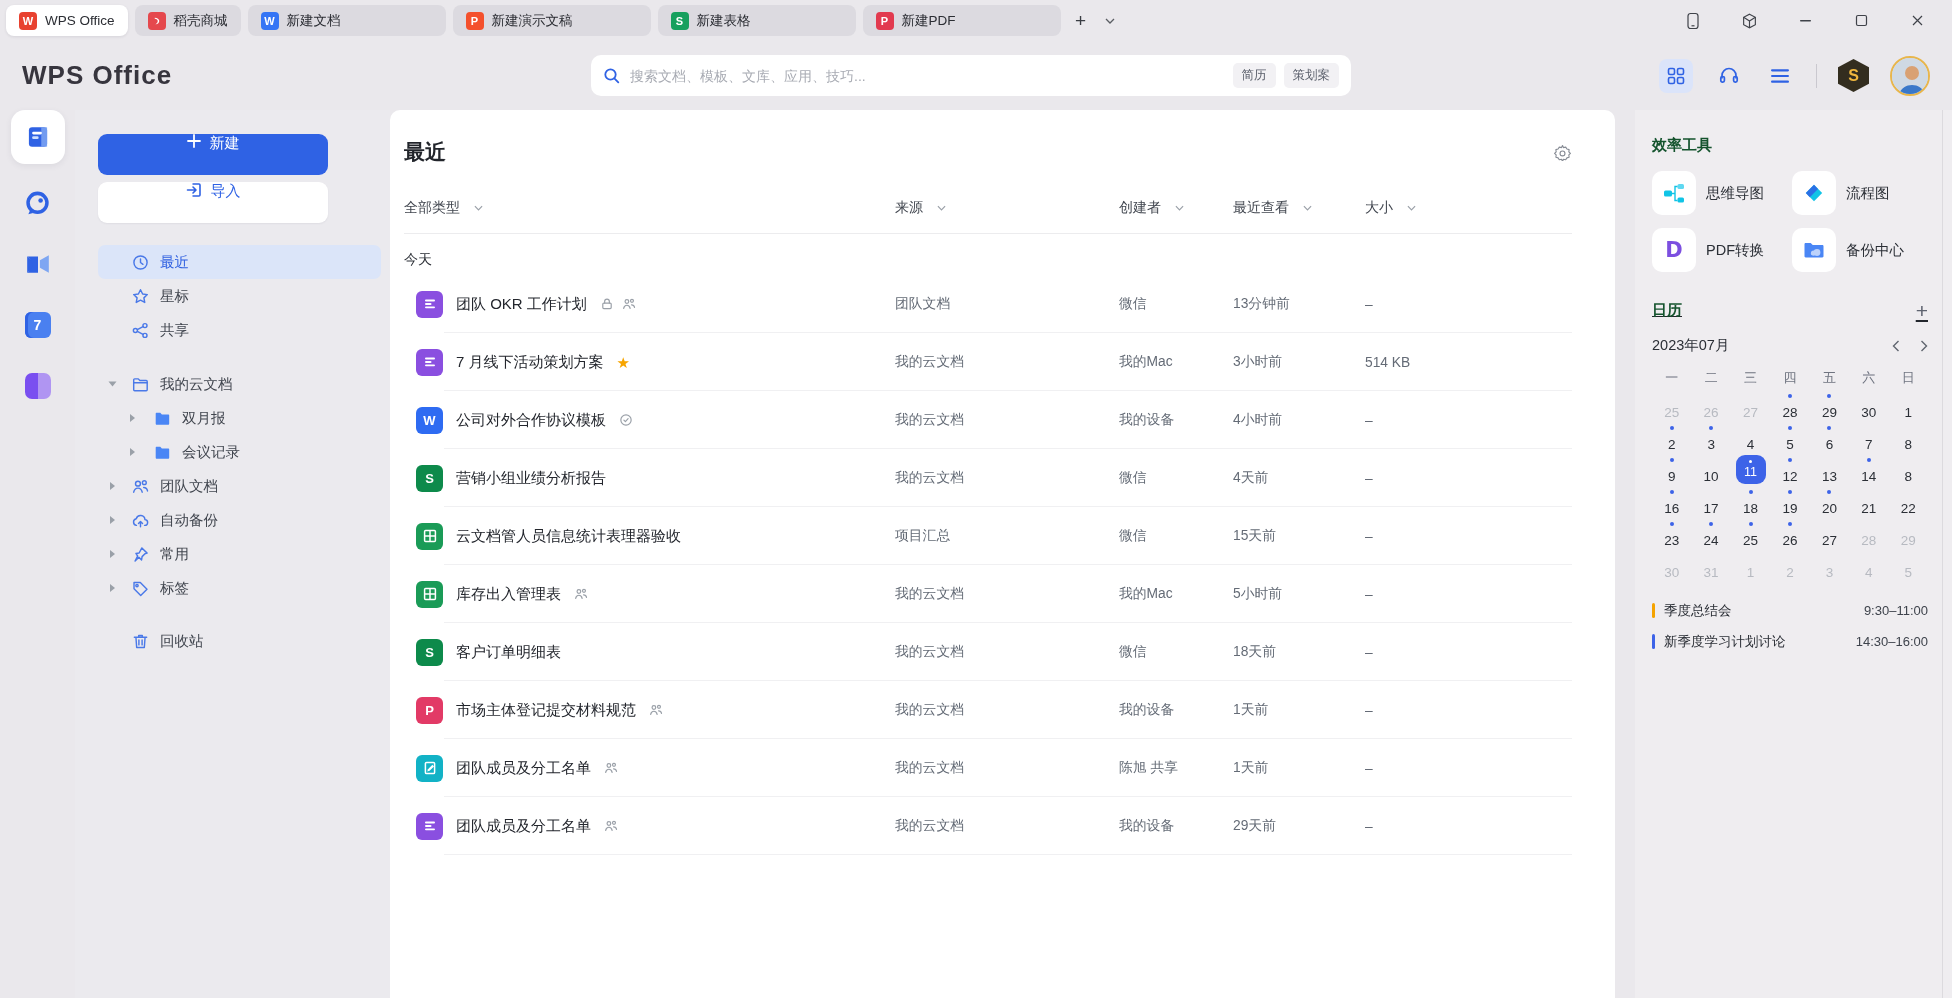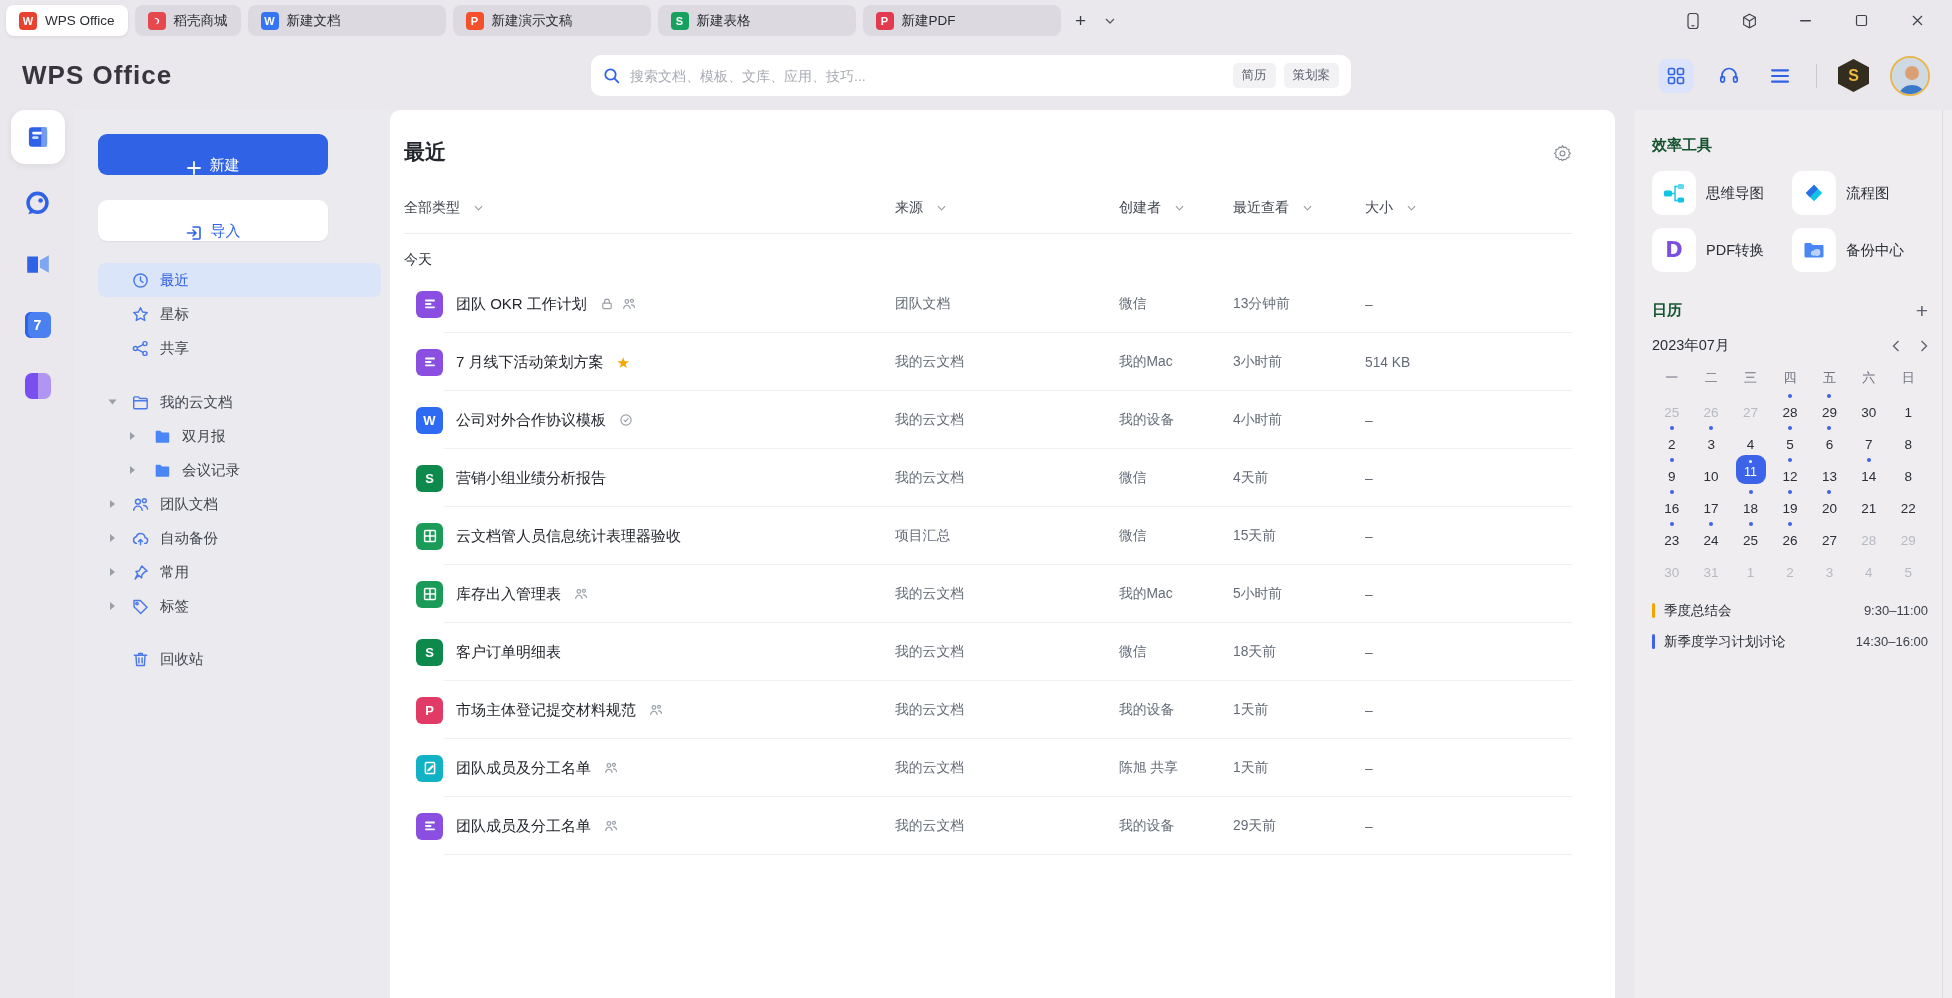--- a/index.html
+++ b/index.html
@@ -40,24 +40,24 @@
 
   .rail { width:75px; display:flex; flex-direction:column; align-items:center; }
   .rail-card { width:54px; height:54px; background:#fff; border-radius:14px; display:grid; place-items:center; box-shadow:0 2px 6px rgba(50,50,80,.08); }
   .rail-item { width:44px; height:44px; margin-top:17px; display:grid; place-items:center; border-radius:10px; }
   .cal7 { width:26px; height:26px; border-radius:6px; background:#4a80f0; box-shadow:inset 3px 0 0 #2f62e4;
           display:grid; place-items:center; color:#fff; font-weight:800; font-size:14px; }
   .appsq { width:26px; height:26px; border-radius:7px; overflow:hidden; display:flex; }
   .appsq i { flex:1; } .appsq i:first-child{ background:#7a4ff0; } .appsq i:last-child{ background:#b095f2; }
 
   .sidebar { width:315px; padding:24px 0 0 23px; background:#ebeaee; }
-  .btn { width:230px; height:41px; border-radius:9px; display:flex; align-items:flex-end; justify-content:center;
+  .btn { width:230px; height:41px; border-radius:9px; display:flex; align-items:flex-start; justify-content:center;
          gap:9px; font-size:15px; border:none; cursor:default; }
   .btn-new { background:#2f62e4; color:#fff; }
-  .btn-import { background:#fff; color:#2f62e4; margin-top:25px; box-shadow:0 1px 2px rgba(40,40,60,.06); }
+  .btn-import { background:#fff; color:#2f62e4; margin-top:7px; box-shadow:0 1px 2px rgba(40,40,60,.06); }
   .menu { margin-top:22px; }
   .side-item { position:relative; height:34px; width:283px; border-radius:7px; display:flex; align-items:center;
                font-size:14.5px; color:#40454e; padding-left:62px; }
   .side-item .caret { position:absolute; left:12px; width:0; height:0; border-left:5px solid #9aa0a8; border-top:4px solid transparent; border-bottom:4px solid transparent; }
   .side-item .caret.down { transform:rotate(90deg); }
   .side-item .s-icon { position:absolute; left:34px; width:17px; height:17px; color:#4a79e8; display:grid; place-items:center; }
   .side-item.child { padding-left:84px; }
   .side-item.child .caret { left:32px; }
   .side-item.child .s-icon { left:56px; }
   .side-item.active { background:#dbe5f9; color:#2e5fe0; }
@@ -84,21 +84,21 @@
   .badge-star { color:#f7a500; font-size:15px; line-height:1; }
   .meta { font-size:13.8px; color:#646b76; }
 
   .panel { width:317px; margin-left:20px; padding:26px 24px 0 17px; background:#efedf0; position:relative; }
   .panel::after { content:""; position:absolute; right:9px; top:0; bottom:0; width:1px; background:#dcdade; }
   .p-title { font-size:15px; font-weight:bold; color:#14532d; }
   .tools { margin-top:16px; display:grid; grid-template-columns:1fr 1fr; gap:13px 4px; }
   .tool { display:flex; align-items:center; gap:10px; }
   .tool-tile { width:44px; height:44px; background:#fff; border-radius:10px; display:grid; place-items:center; }
   .tool-label { font-size:14.5px; color:#2b2f36; }
-  .cal-head { margin-top:28px; display:flex; align-items:center; justify-content:space-between; }
+  .cal-head { margin-top:28px; display:flex; align-items:center; justify-content:space-between;text-decoration:underline; }
   .plus { font-size:21px; font-weight:300; color:#5f6470; line-height:1; }
   .month-row { margin-top:15px; display:flex; align-items:center; }
   .month { font-size:14.5px; color:#2b2f36; }
   .mnav { margin-left:auto; display:flex; gap:20px; color:#60656f; }
   .wkdays, .wkrow { display:grid; grid-template-columns:repeat(7,1fr); }
   .wkdays { margin-top:14px; font-size:13px; color:#6f7480; text-align:center; }
   .wkrow .cell { height:32px; display:flex; flex-direction:column; align-items:center; justify-content:flex-end; position:relative; padding-bottom:3px; }
   .cal-grid { margin-top:4px; }
   .cell .num { font-size:13.5px; color:#2b2f36; }
   .cell.muted .num { color:#b7bac1; }

